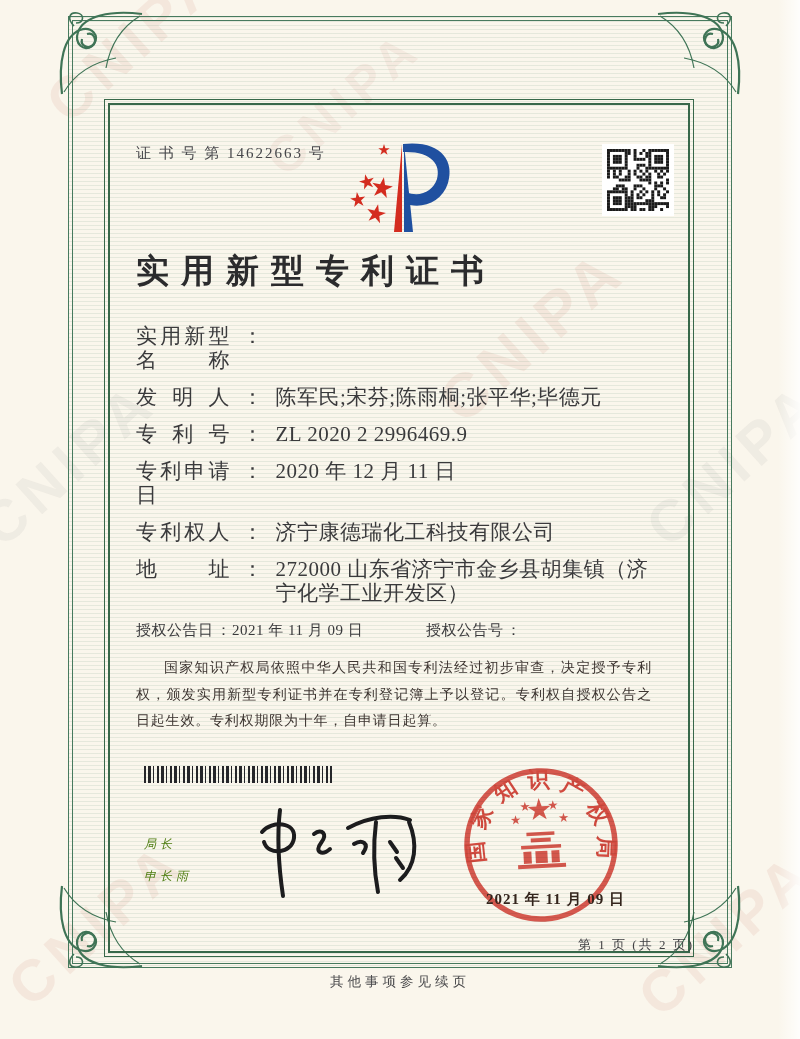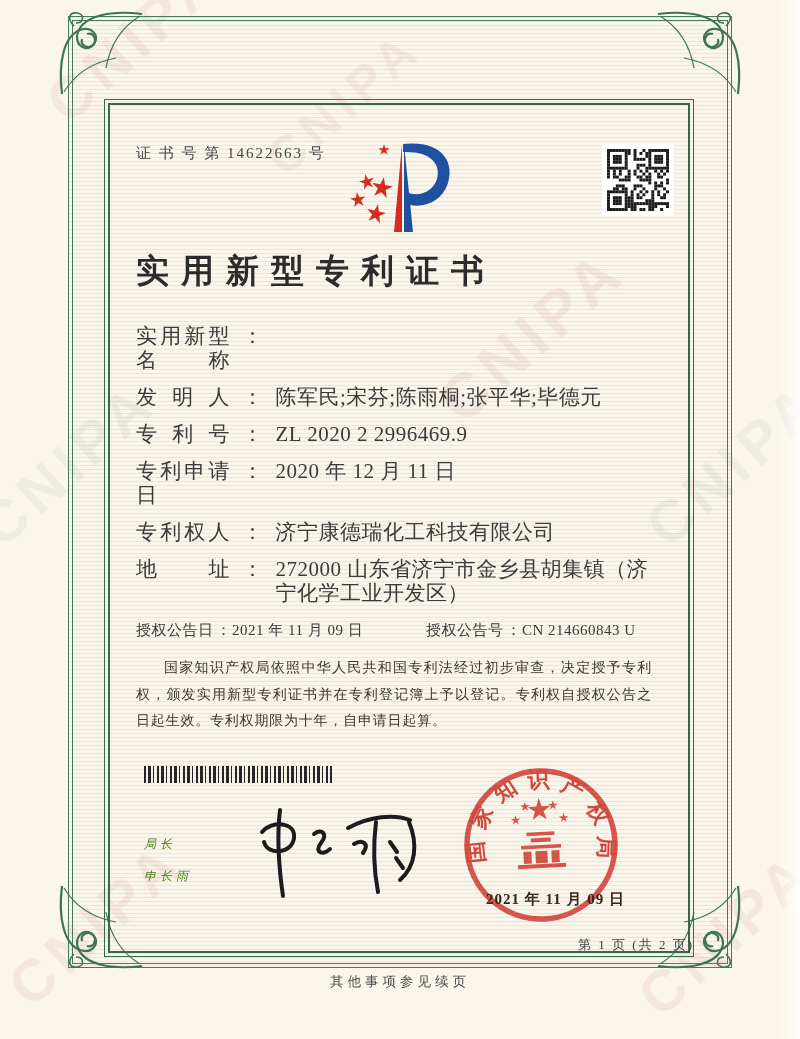--- a/index.html
+++ b/index.html
@@ -422,21 +422,20 @@
         <span class="f-colon">：</span>
         <span class="f-value">272000 山东省济宁市金乡县胡集镇（济宁化学工业开发区）</span>
       </div>
       <div class="grow">
         <span class="g-label">授权公告日</span>
         <span class="g-colon">：</span>
         <span class="g-value1">2021 年 11 月 09 日</span>
         <span class="g-gap"></span>
         <span class="g-label">授权公告号</span>
         <span class="g-colon">：</span>
-        <span class="f-value">CN 214660843 U</span>
       </div>
     </div>
 
     <div class="paras">
       <p>国家知识产权局依照中华人民共和国专利法经过初步审查，决定授予专利权，颁发实用新型专利证书并在专利登记簿上予以登记。专利权自授权公告之日起生效。专利权期限为十年，自申请日起算。</p>
     </div>
 
     <div class="barcode"></div>
 
     <div class="director">

